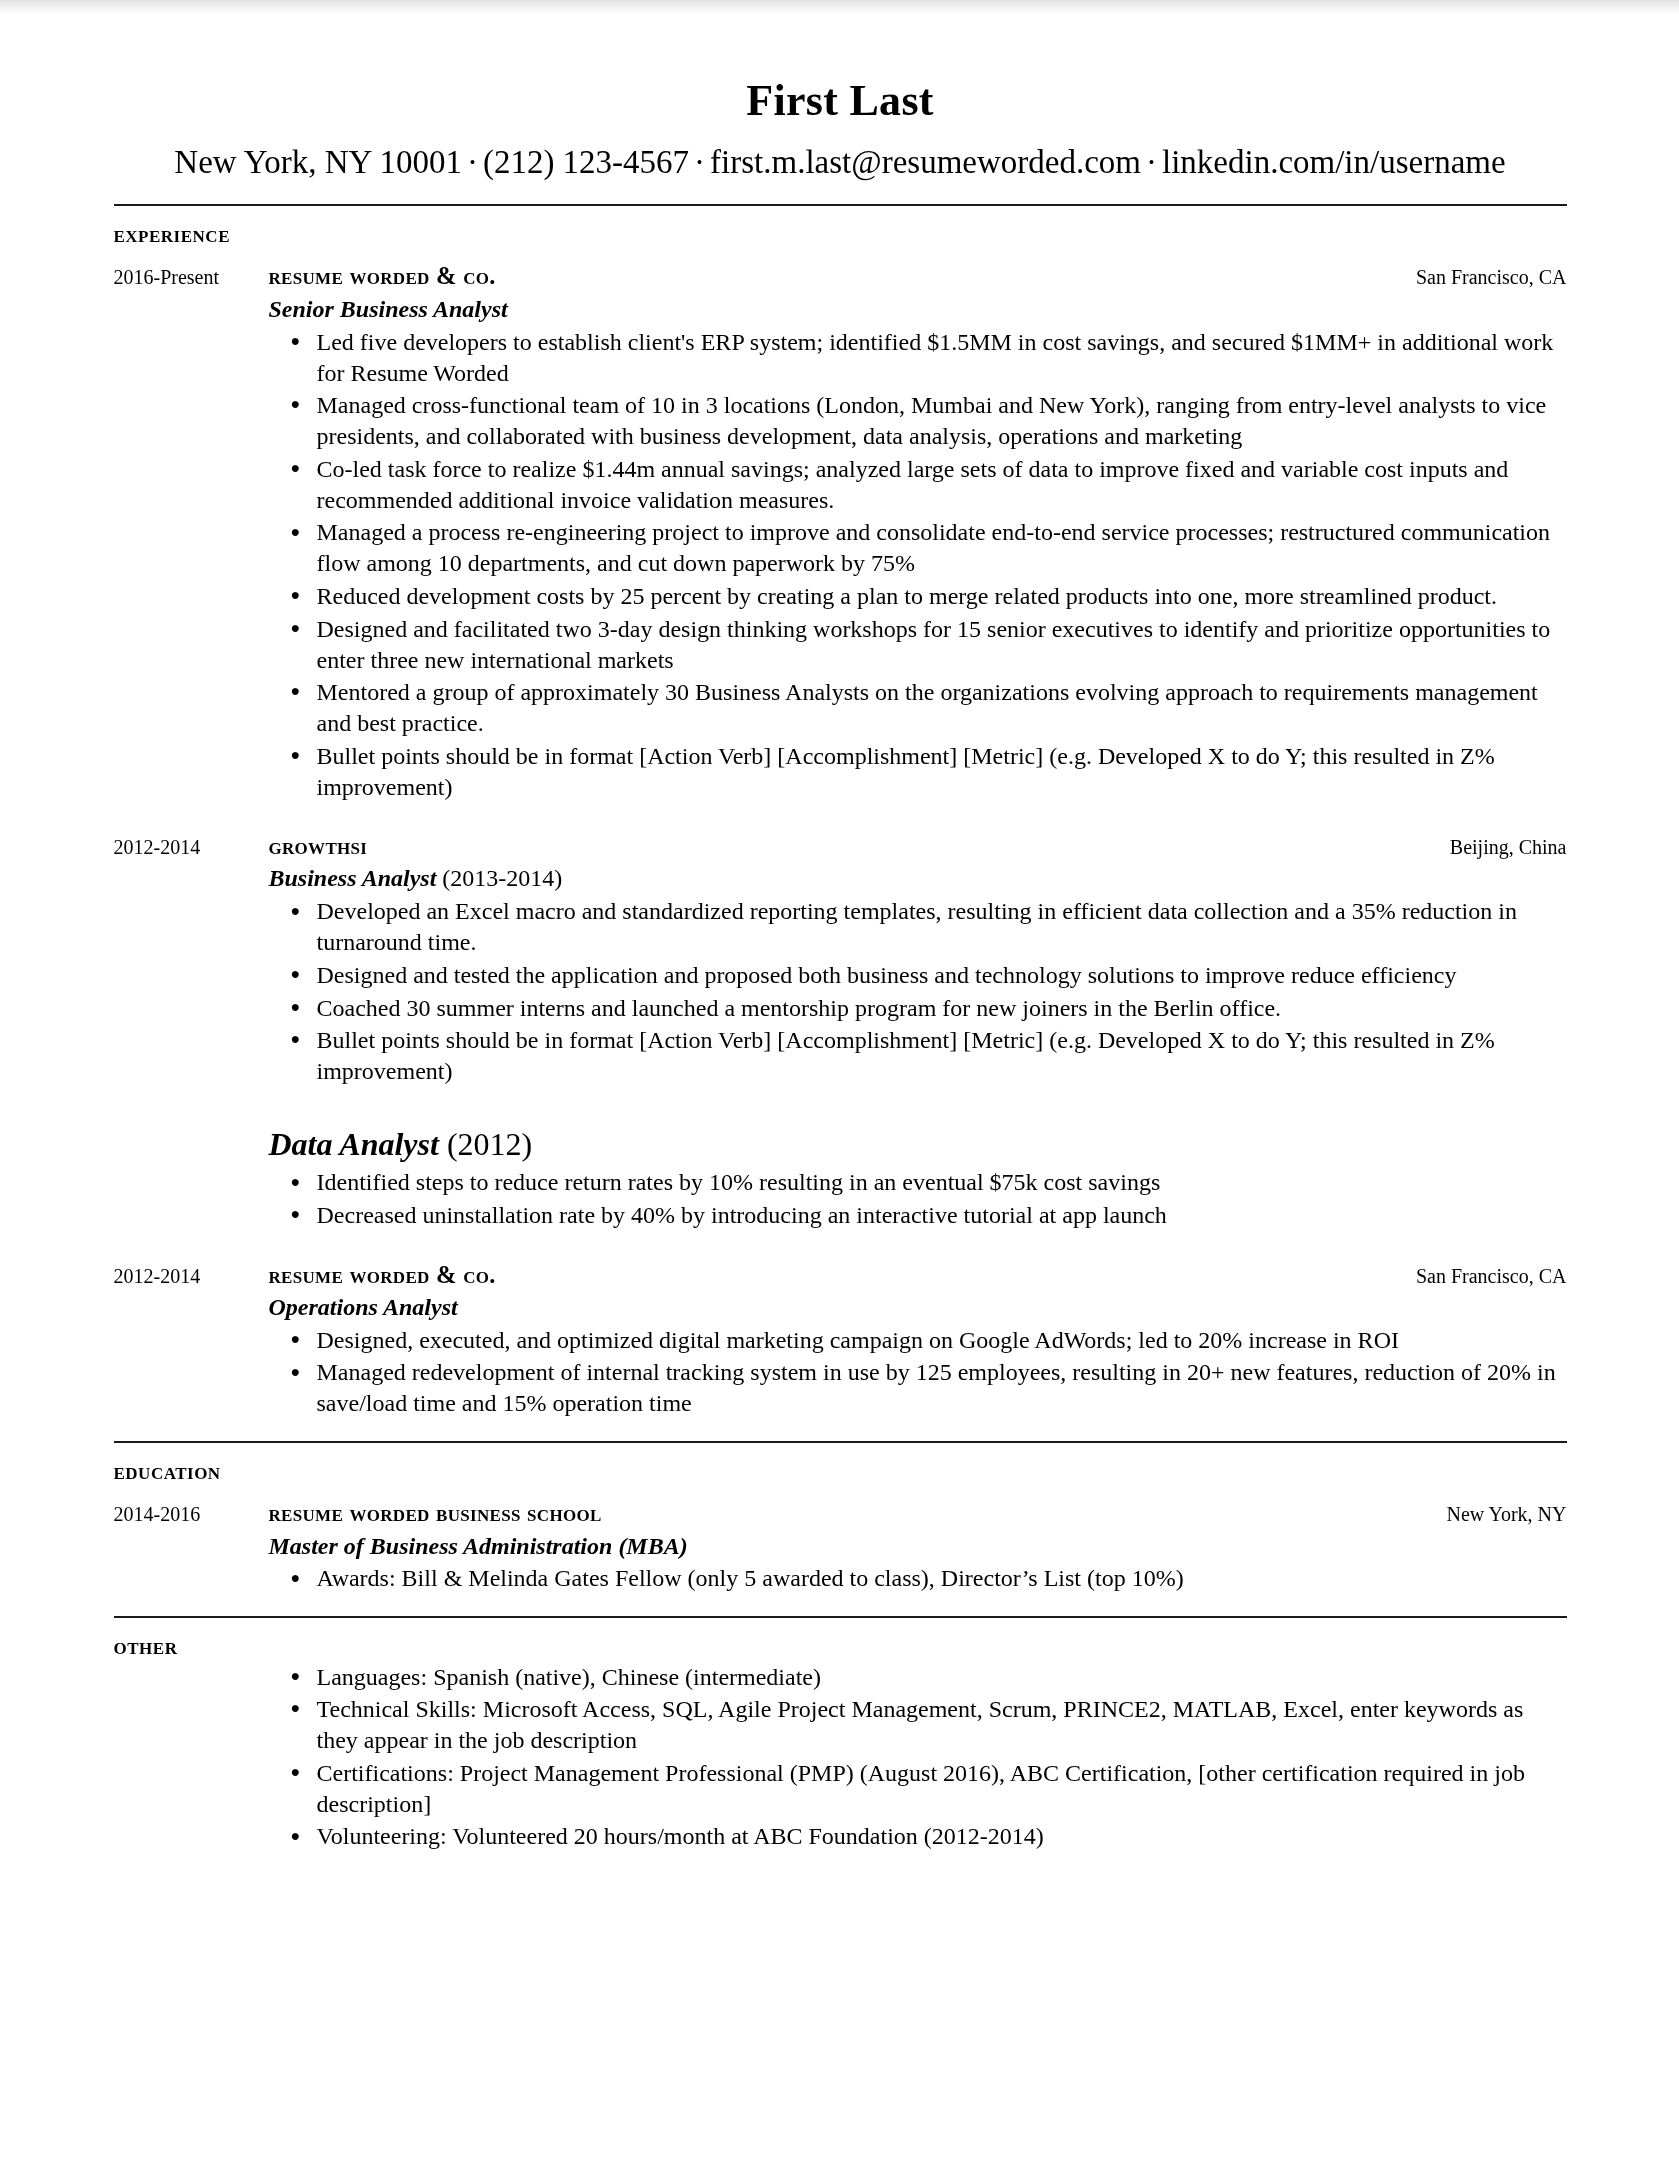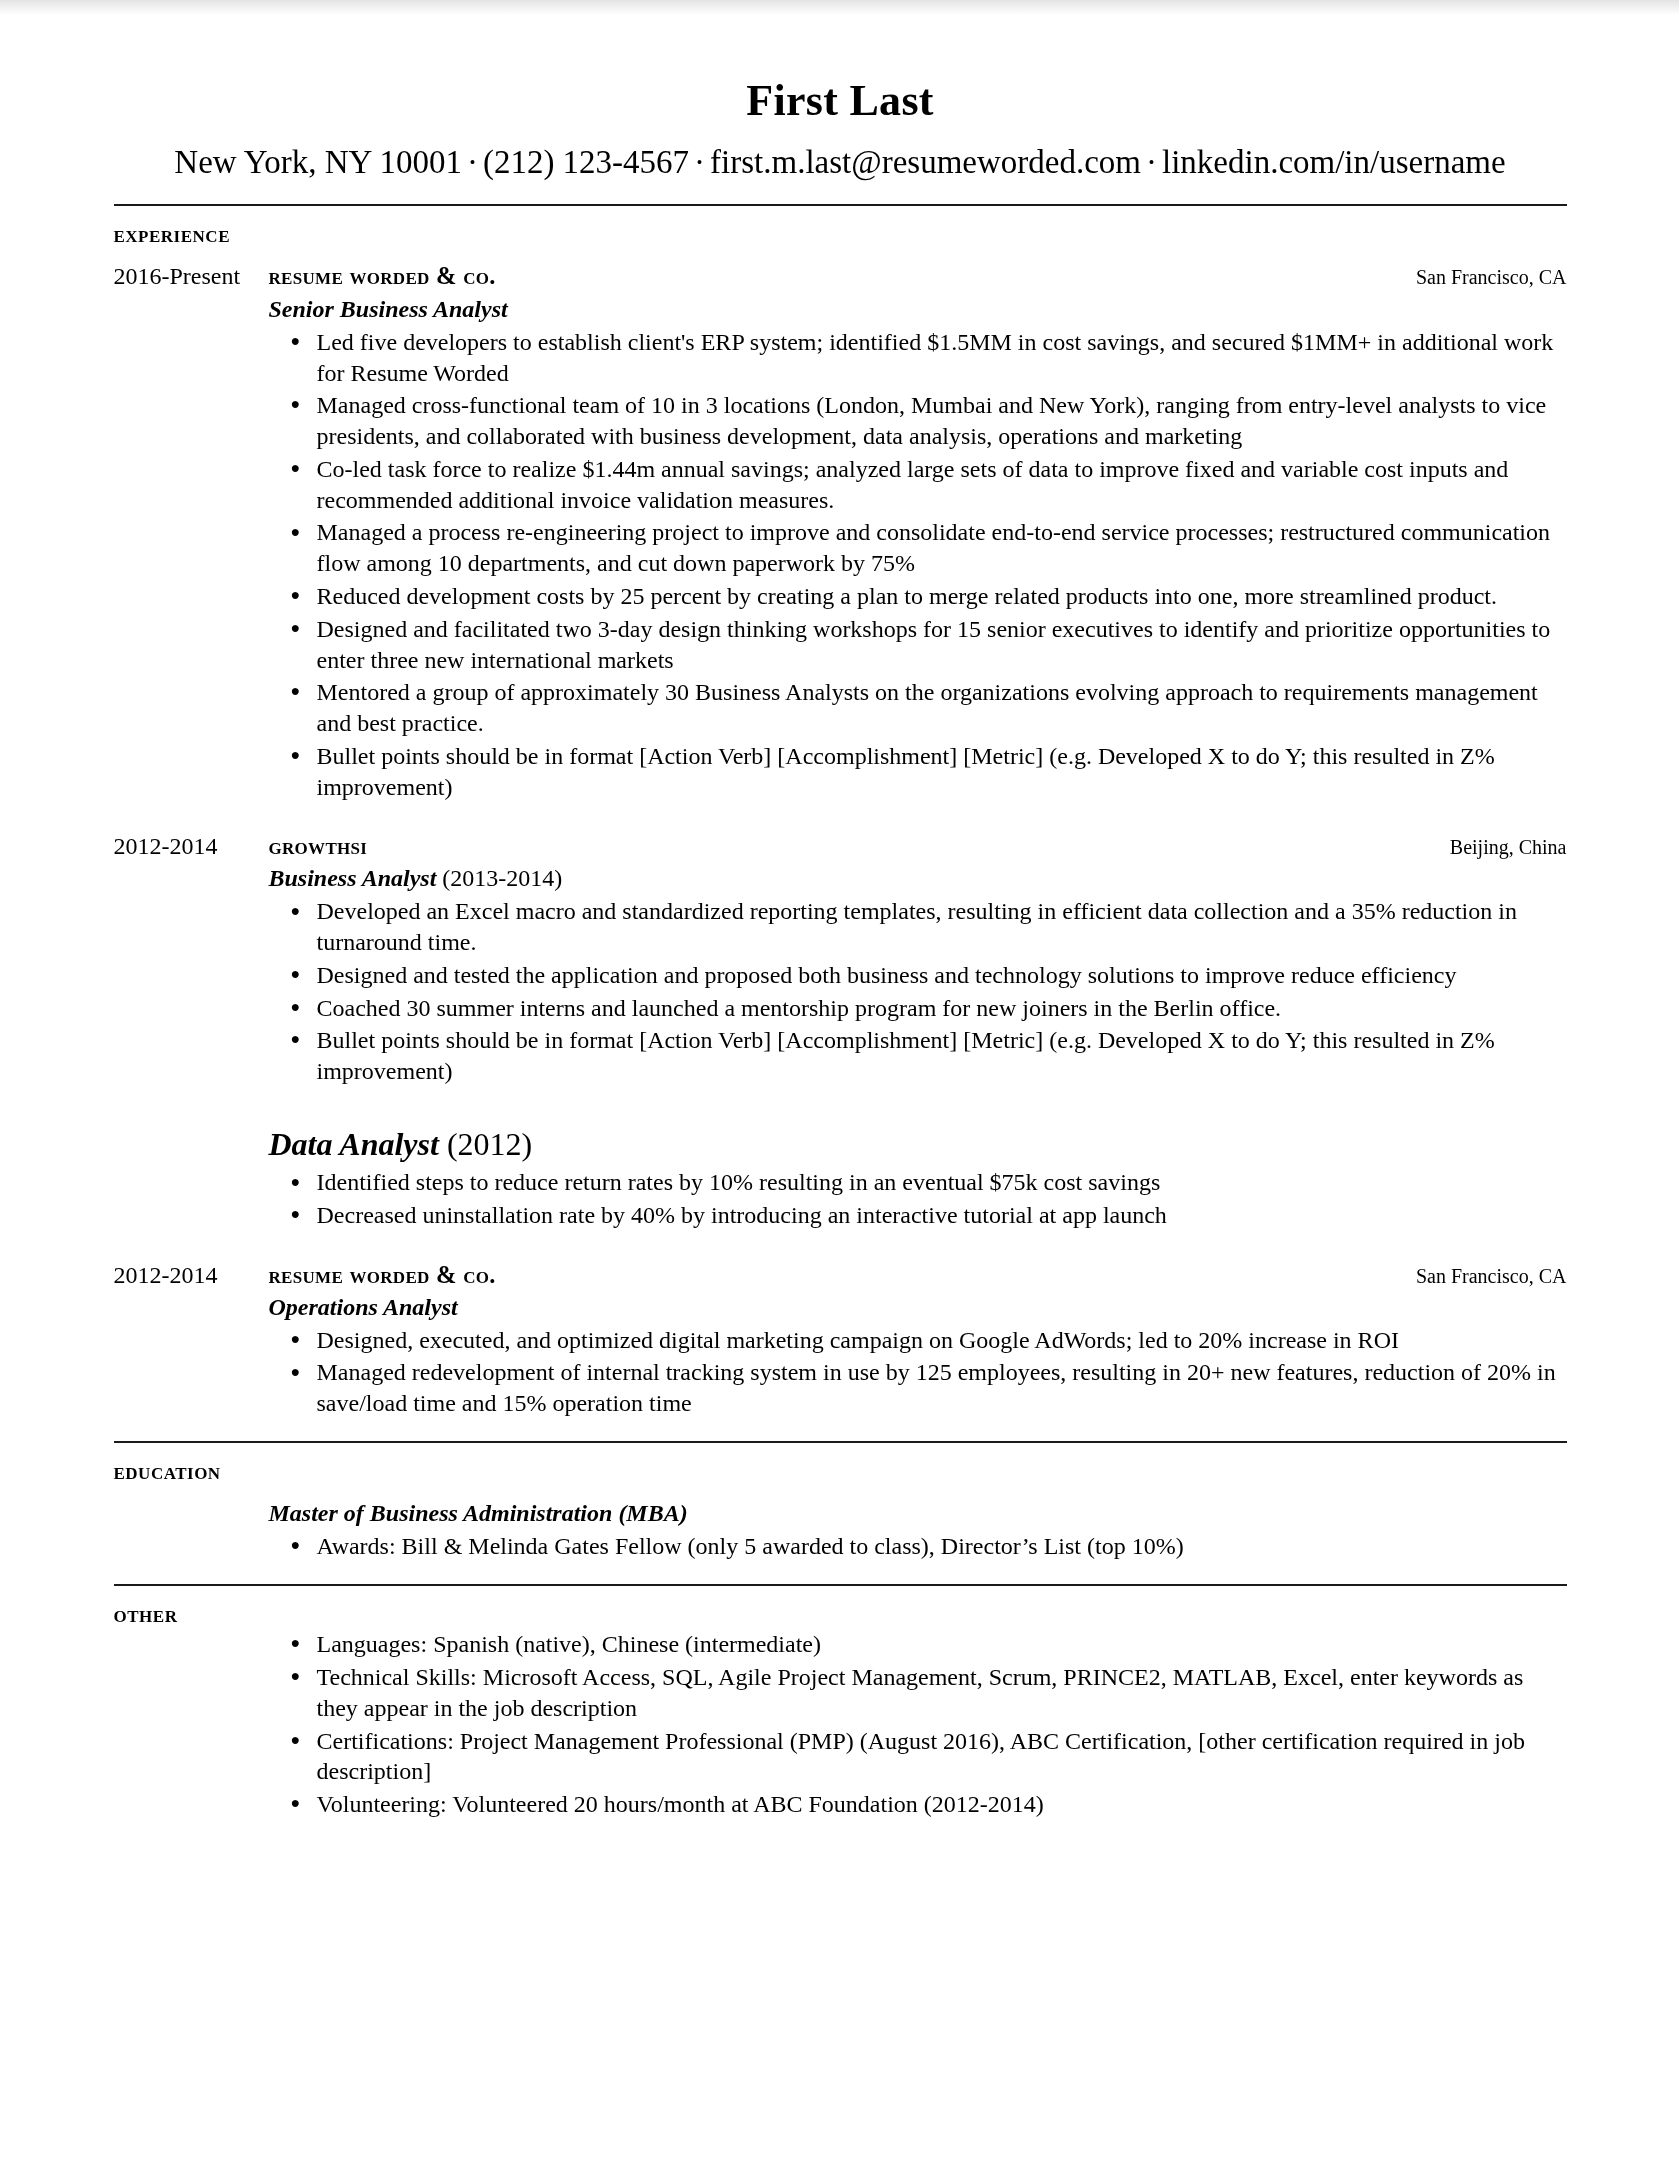--- a/index.html
+++ b/index.html
@@ -77,21 +77,21 @@
   }
   .entry-head {
     display: flex;
     align-items: baseline;
     font-size: 24px;
     line-height: 1.25;
   }
   .entry-date {
     width: 155px;
     flex: 0 0 155px;
-    font-size: 24px;
+    font-size: 20px;
   }
   .entry-org {
     flex: 1 1 auto;
     font-weight: bold;
     font-variant: small-caps;
     text-transform: lowercase;
     font-size: 24.5px;
     letter-spacing: 0.3px;
   }
   .entry-loc {
@@ -235,20 +235,25 @@
       </ul>
     </div>
   </div>
 
   <hr class="rule rule-section">
 
   <div>
     <div class="section-title">Education</div>
 
     <div class="entry">
+      <div class="entry-head">
+        <div class="entry-date">2014-2016</div>
+        <div class="entry-org">Resume Worded Business School</div>
+        <div class="entry-loc">New York, NY</div>
+      </div>
       <div class="entry-role"><span class="role-name">Master of Business Administration (MBA)</span><span class="role-years"></span></div>
       <ul class="bullets">
         <li>Awards: Bill &amp; Melinda Gates Fellow (only 5 awarded to class), Director’s List (top 10%)</li>
       </ul>
     </div>
   </div>
 
   <hr class="rule rule-section">
 
   <div>

